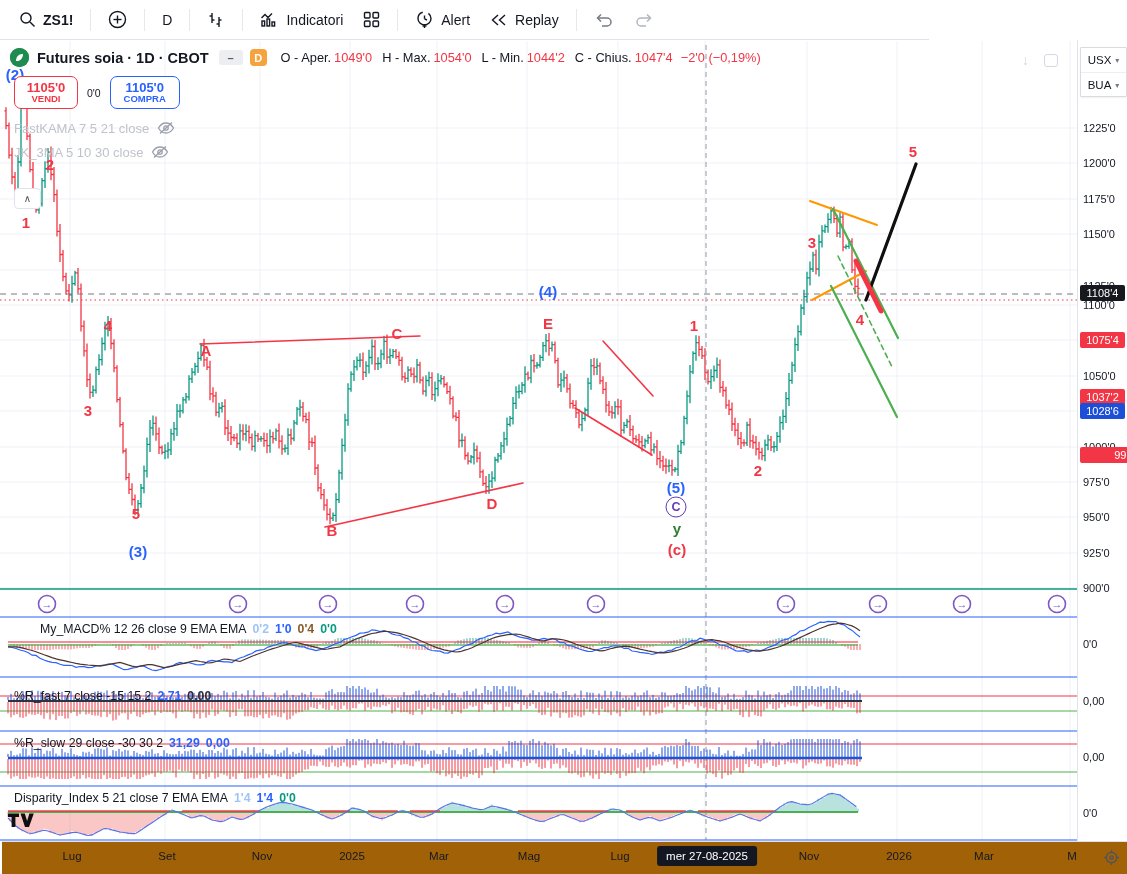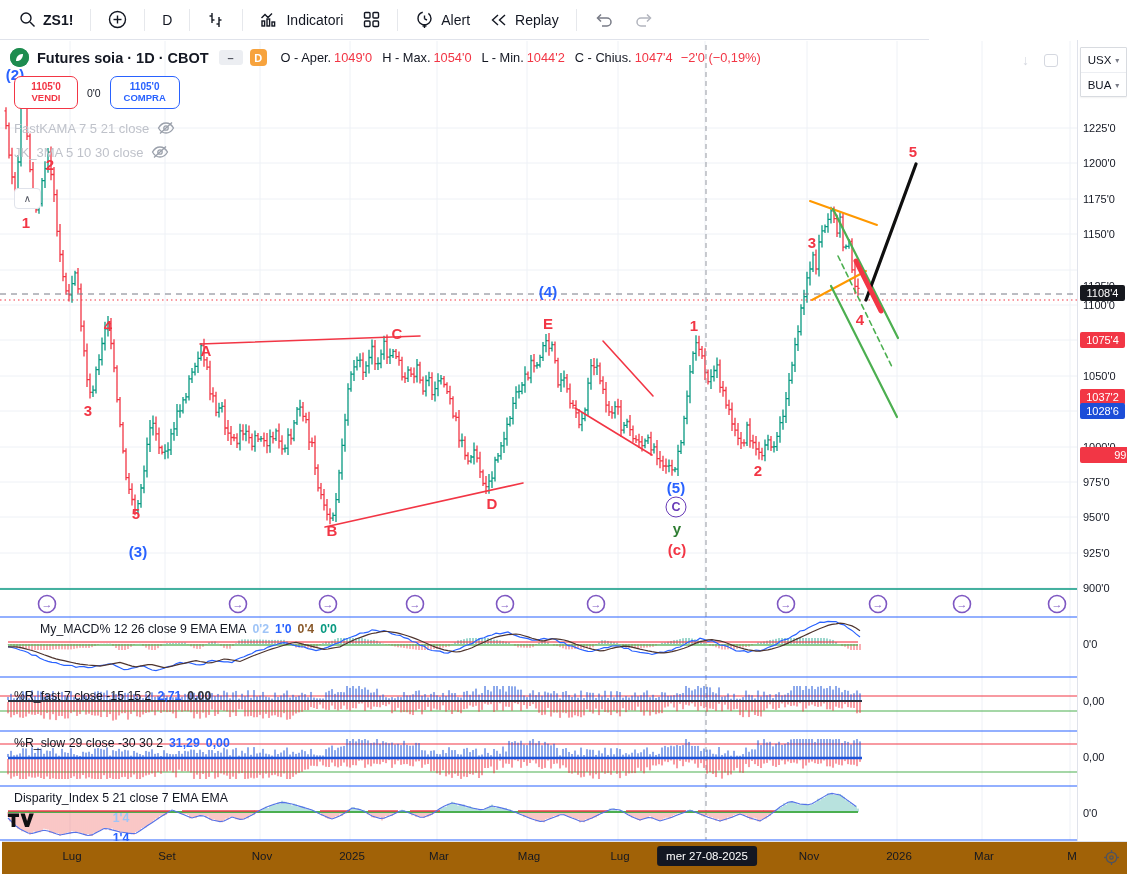--- a/index.html
+++ b/index.html
@@ -23,21 +23,21 @@
   #lg-D{margin-left:7px;width:17px;height:17px;background:#f7a33d;border-radius:4px;color:#fff;font-weight:700;font-size:11px;
         display:inline-flex;align-items:center;justify-content:center}
   #lg-ohlc{margin-left:14px;font-size:12.8px;display:flex;gap:10px}
   #lg-ohlc .lab{color:#131722}
   #lg-ohlc .val{color:#f23645;margin-left:3px}
   #lg-change{color:#f23645;font-size:12.8px;margin-left:8px}
   
   #trade{position:absolute;left:14px;top:76px;display:flex;align-items:center;gap:9px;z-index:7}
   .tbn{width:62px;height:31px;border-radius:7px;background:#fff;display:flex;flex-direction:column;
        align-items:center;justify-content:center;line-height:1.05;cursor:pointer}
-  .tbn .p{font-size:10px;font-weight:700}
+  .tbn .p{font-size:13px;font-weight:700}
   .tbn .l{font-size:9.5px;font-weight:600}
   .sell{border:1.6px solid #f23645;color:#f23645}
   .buy{border:1.6px solid #2962ff;color:#2962ff;width:68px}
   #spread{font-size:10.5px;color:#131722}
   
   #ovl{position:absolute;left:14px;top:116px;z-index:6}
   .ovl-row{display:flex;align-items:center;gap:8px;height:24px;color:#bfc2ca;font-size:13px;cursor:pointer}
   
   #collapse{position:absolute;left:14px;top:188px;width:27px;height:21px;background:#fff;border:1px solid #e0e3eb;
             border-radius:4px;color:#50535e;font-size:10px;z-index:6;cursor:pointer;padding:0;line-height:19px}
@@ -2240,21 +2240,21 @@
       <div class="pnl" style="top: 681px; margin-top: 8px;">
         <span class="nm">%R_fast 7 close -15 15 2</span>
         <span class="vv" style="color: rgb(41, 98, 255);">2,71</span>
         <span class="vv" style="color: rgb(42, 46, 57);">0,00</span>
       </div>
       <div class="pnl" style="top: 736px;">
         <span class="nm">%R_slow 29 close -30 30 2</span>
         <span class="vv" style="color: rgb(41, 98, 255);">31,29</span>
         <span class="vv" style="color: rgb(41, 98, 255);">0,00</span>
       </div>
-      <div class="pnl" style="top: 791px; flex-direction: column;">
+      <div class="pnl" style="top: 791px;">
         <span class="nm">Disparity_Index 5 21 close 7 EMA EMA</span>
         <span class="vv" style="color: rgb(159, 196, 247);">1'4</span>
         <span class="vv" style="color: rgb(41, 98, 255);">1'4</span>
         <span class="vv" style="color: rgb(8, 153, 129);">0'0</span>
       </div>
     </div>
   <div id="wl">
       <div class="wave" style="left: 15px; top: 74px; color: rgb(41, 98, 255);">(2)</div>
       <div class="wave" style="left: 26px; top: 222px; color: rgb(242, 54, 69);">1</div>
       <div class="wave" style="left: 50px; top: 164px; color: rgb(242, 54, 69);">2</div>

